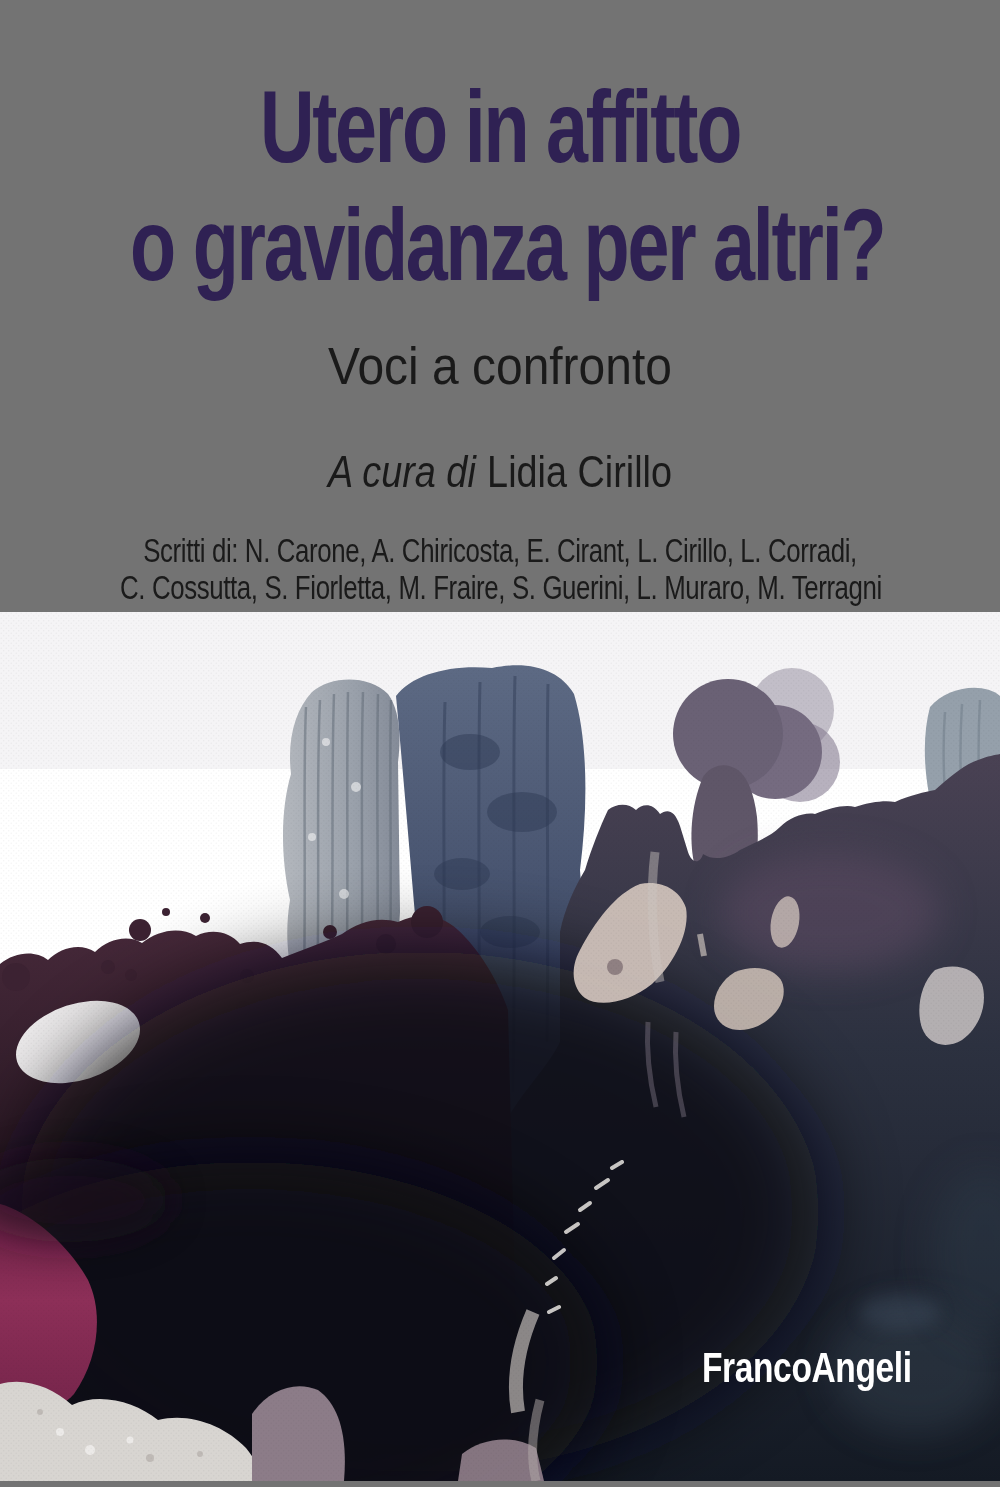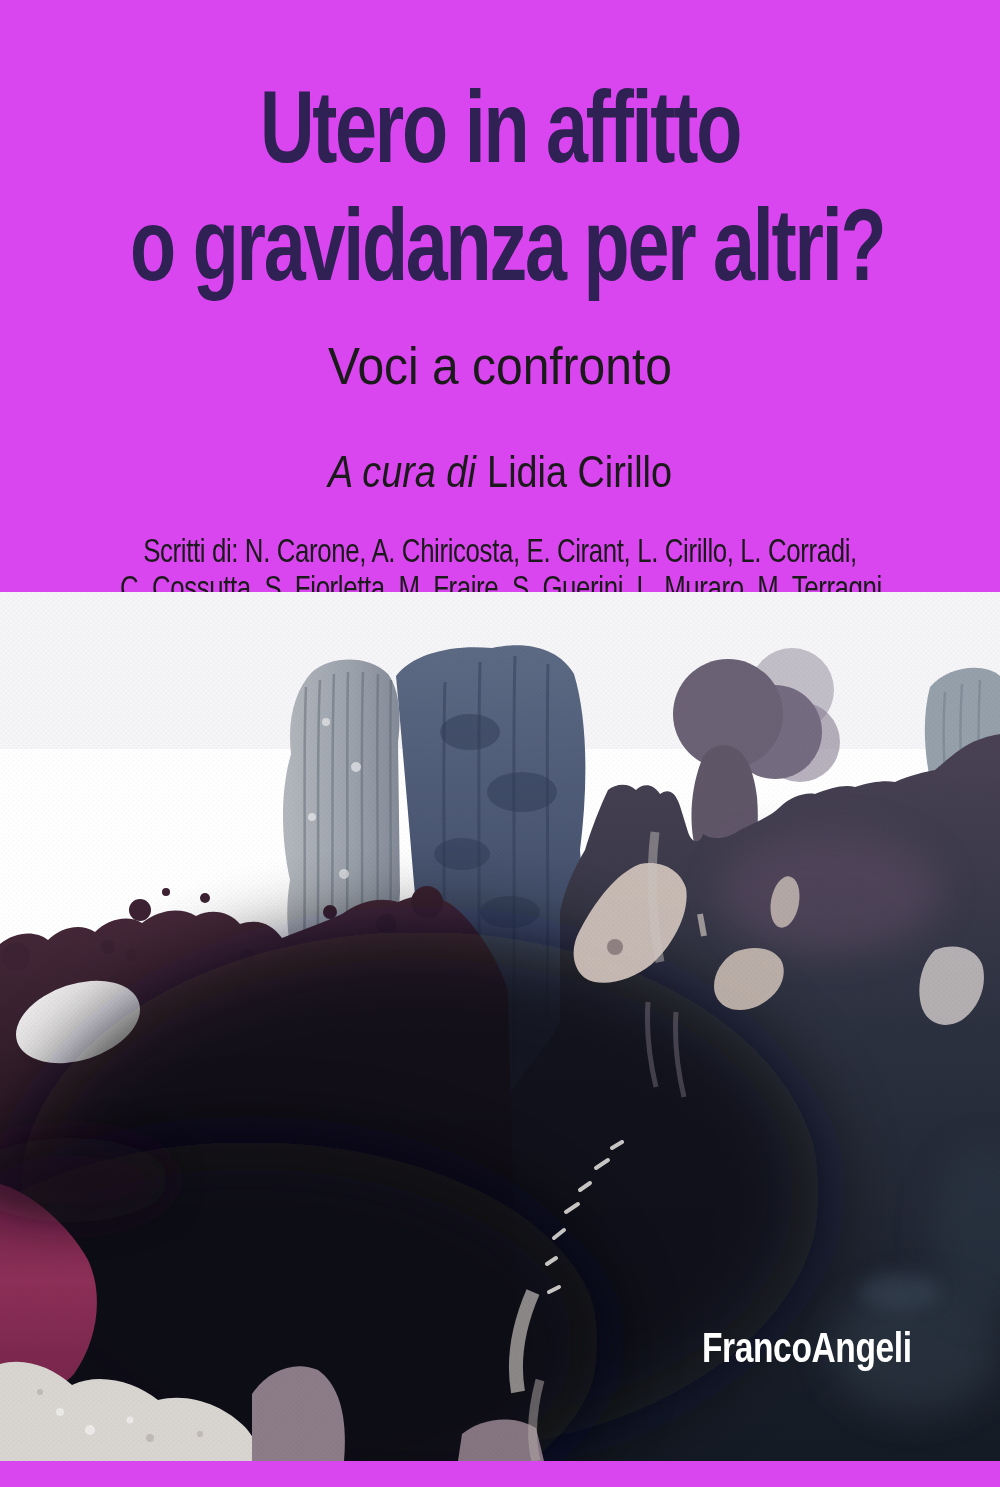--- a/index.html
+++ b/index.html
@@ -1,20 +1,20 @@
 <!DOCTYPE html>
 <html style="--c-title: #2f2153; --c-body-text: #1a1a1a; --c-publisher-text: #ffffff; --c-band: #f5f4f6; --c-paper: #ffffff;"><head>
 <meta charset="utf-8">
 <style>
   html,body{margin:0;padding:0;background:#fff;}
   .cover{
     position:relative;
     width:1000px;height:1487px;
     overflow:hidden;
-    background:#d946ef;
+    background:#737373;
     font-family:"Liberation Sans","DejaVu Sans",sans-serif;
   }
   
   .titleblock{
     position:absolute;top:68px;left:0;width:1000px;
     text-align:center;
     font-weight:700;
     font-size:102px;line-height:118px;
     letter-spacing:-3px;
     color:var(--c-title,#2f2153);
@@ -42,21 +42,21 @@
   .contributors{
     position:absolute;top:532px;left:0;width:1000px;
     text-align:center;
     font-size:34px;line-height:37px;font-weight:400;
     letter-spacing:-0.5px;
     color:var(--c-body-text,#141414);
     transform:scaleX(0.76);transform-origin:50% 50%;
     white-space:nowrap;
   }
   
-  .art{position:absolute;top:592px;left:0;width:975px;height:869px;}
+  .art{position:absolute;top:612px;left:0;width:975px;height:869px;}
   .art svg{display:block;width:1000px;height:869px;}
   .publisher{
     position:absolute;left:702px;top:734px; 
     font-weight:700;font-size:43px;line-height:43px;
     letter-spacing:-0.5px;
     color:var(--c-publisher-text,#ffffff);
     transform:scaleX(0.78);transform-origin:0 50%;
     white-space:nowrap;
   }
 </style>

